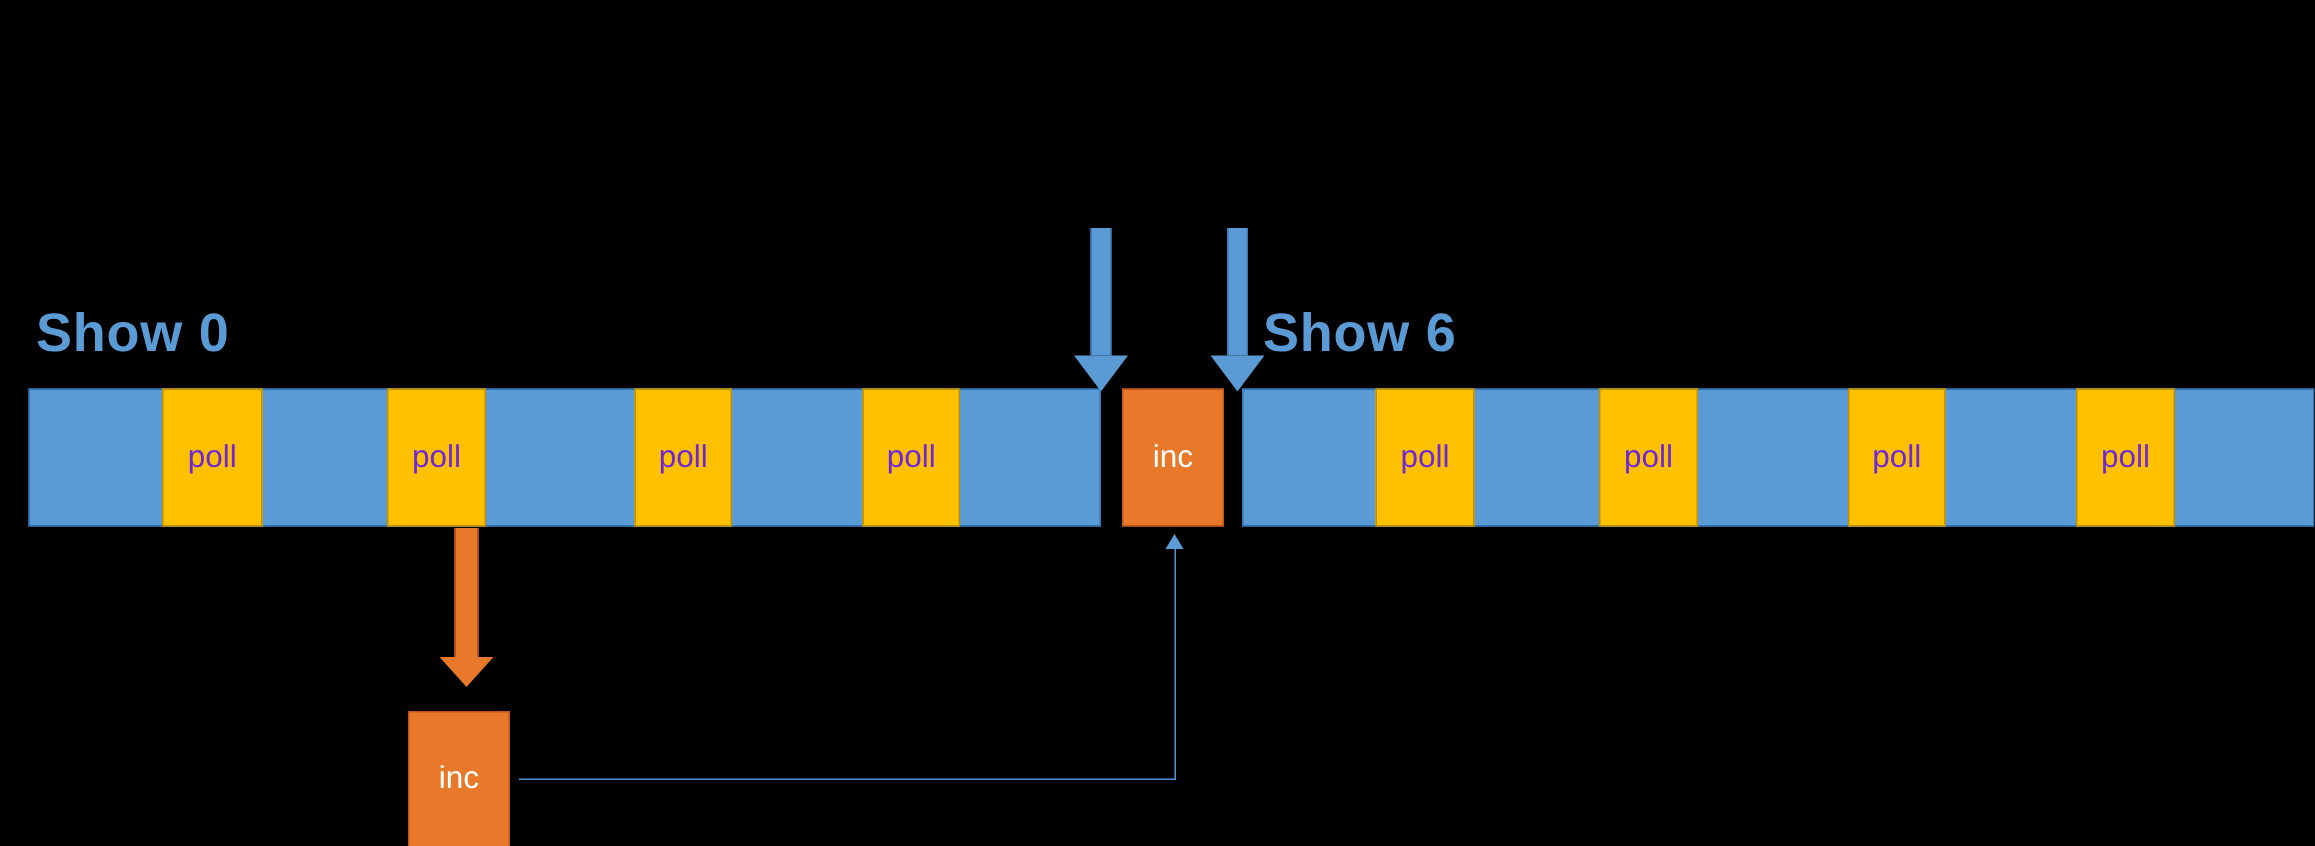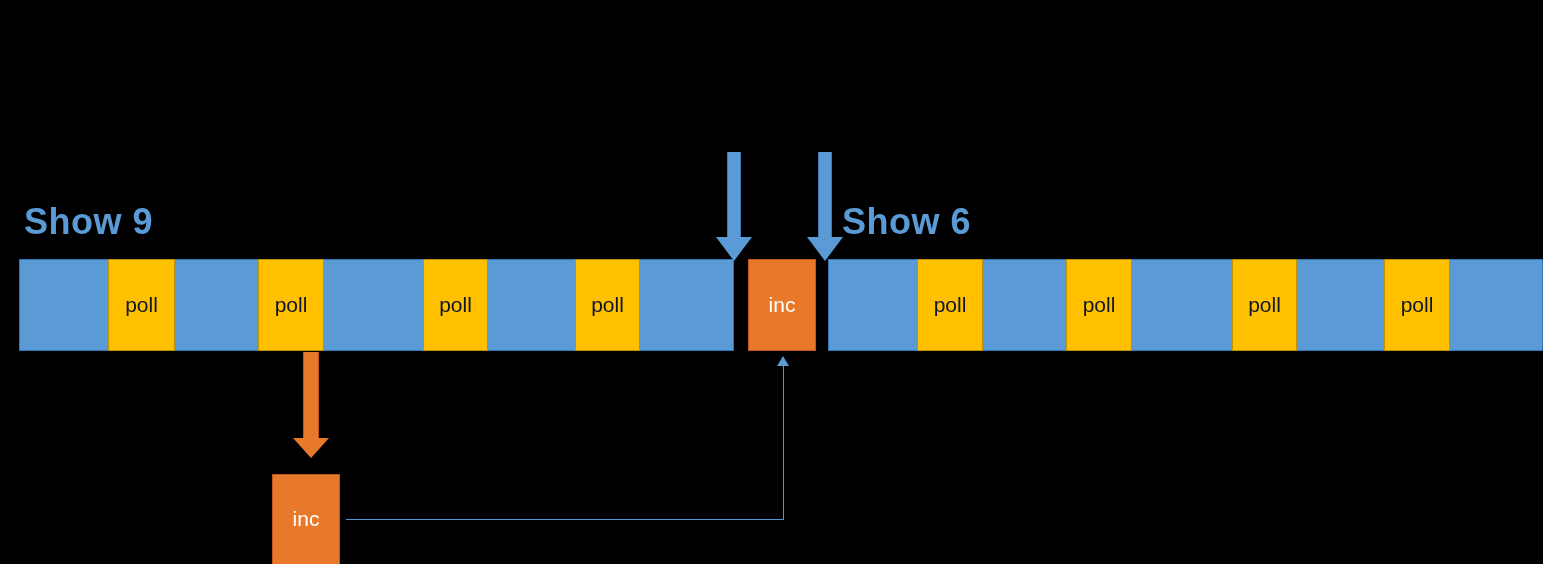--- a/index.html
+++ b/index.html
@@ -30,21 +30,21 @@
     top: 259px;
     height: 92px;
     box-sizing: border-box;
     display: flex;
     align-items: center;
     justify-content: center;
   }
   .seg-poll {
     background: #FFC000;
     border: 1px solid #BF9000;
-    color: #0f172a;
+    color: #6d28d9;
     font-size: 21px;
   }
   .seg-inc {
     background: #E8792B;
     border: 1px solid #C1561A;
     color: #FFFFFF;
     font-size: 21px;
   }
 
   
@@ -128,21 +128,21 @@
     border-left: 6px solid transparent;
     border-right: 6px solid transparent;
     border-bottom: 10px solid #5B9BD5;
   }
 </style>
 </head>
 <body>
 
 <div id="canvas">
 
-  <div class="show-label" style="left:24px; top:201px;">Show 9</div>
+  <div class="show-label" style="left:24px; top:201px;">Show 0</div>
 
   <div class="show-label" style="left:842px; top:201px;">Show 6</div>
 
   <div class="bar" style="left:19px; width:715px;"></div>
 
   <div class="bar-seg seg-poll" style="left:108px; width:67px;">
     <span>poll</span>
   </div>
   <div class="bar-seg seg-poll" style="left:258px; width:66px;">
     <span>poll</span>

